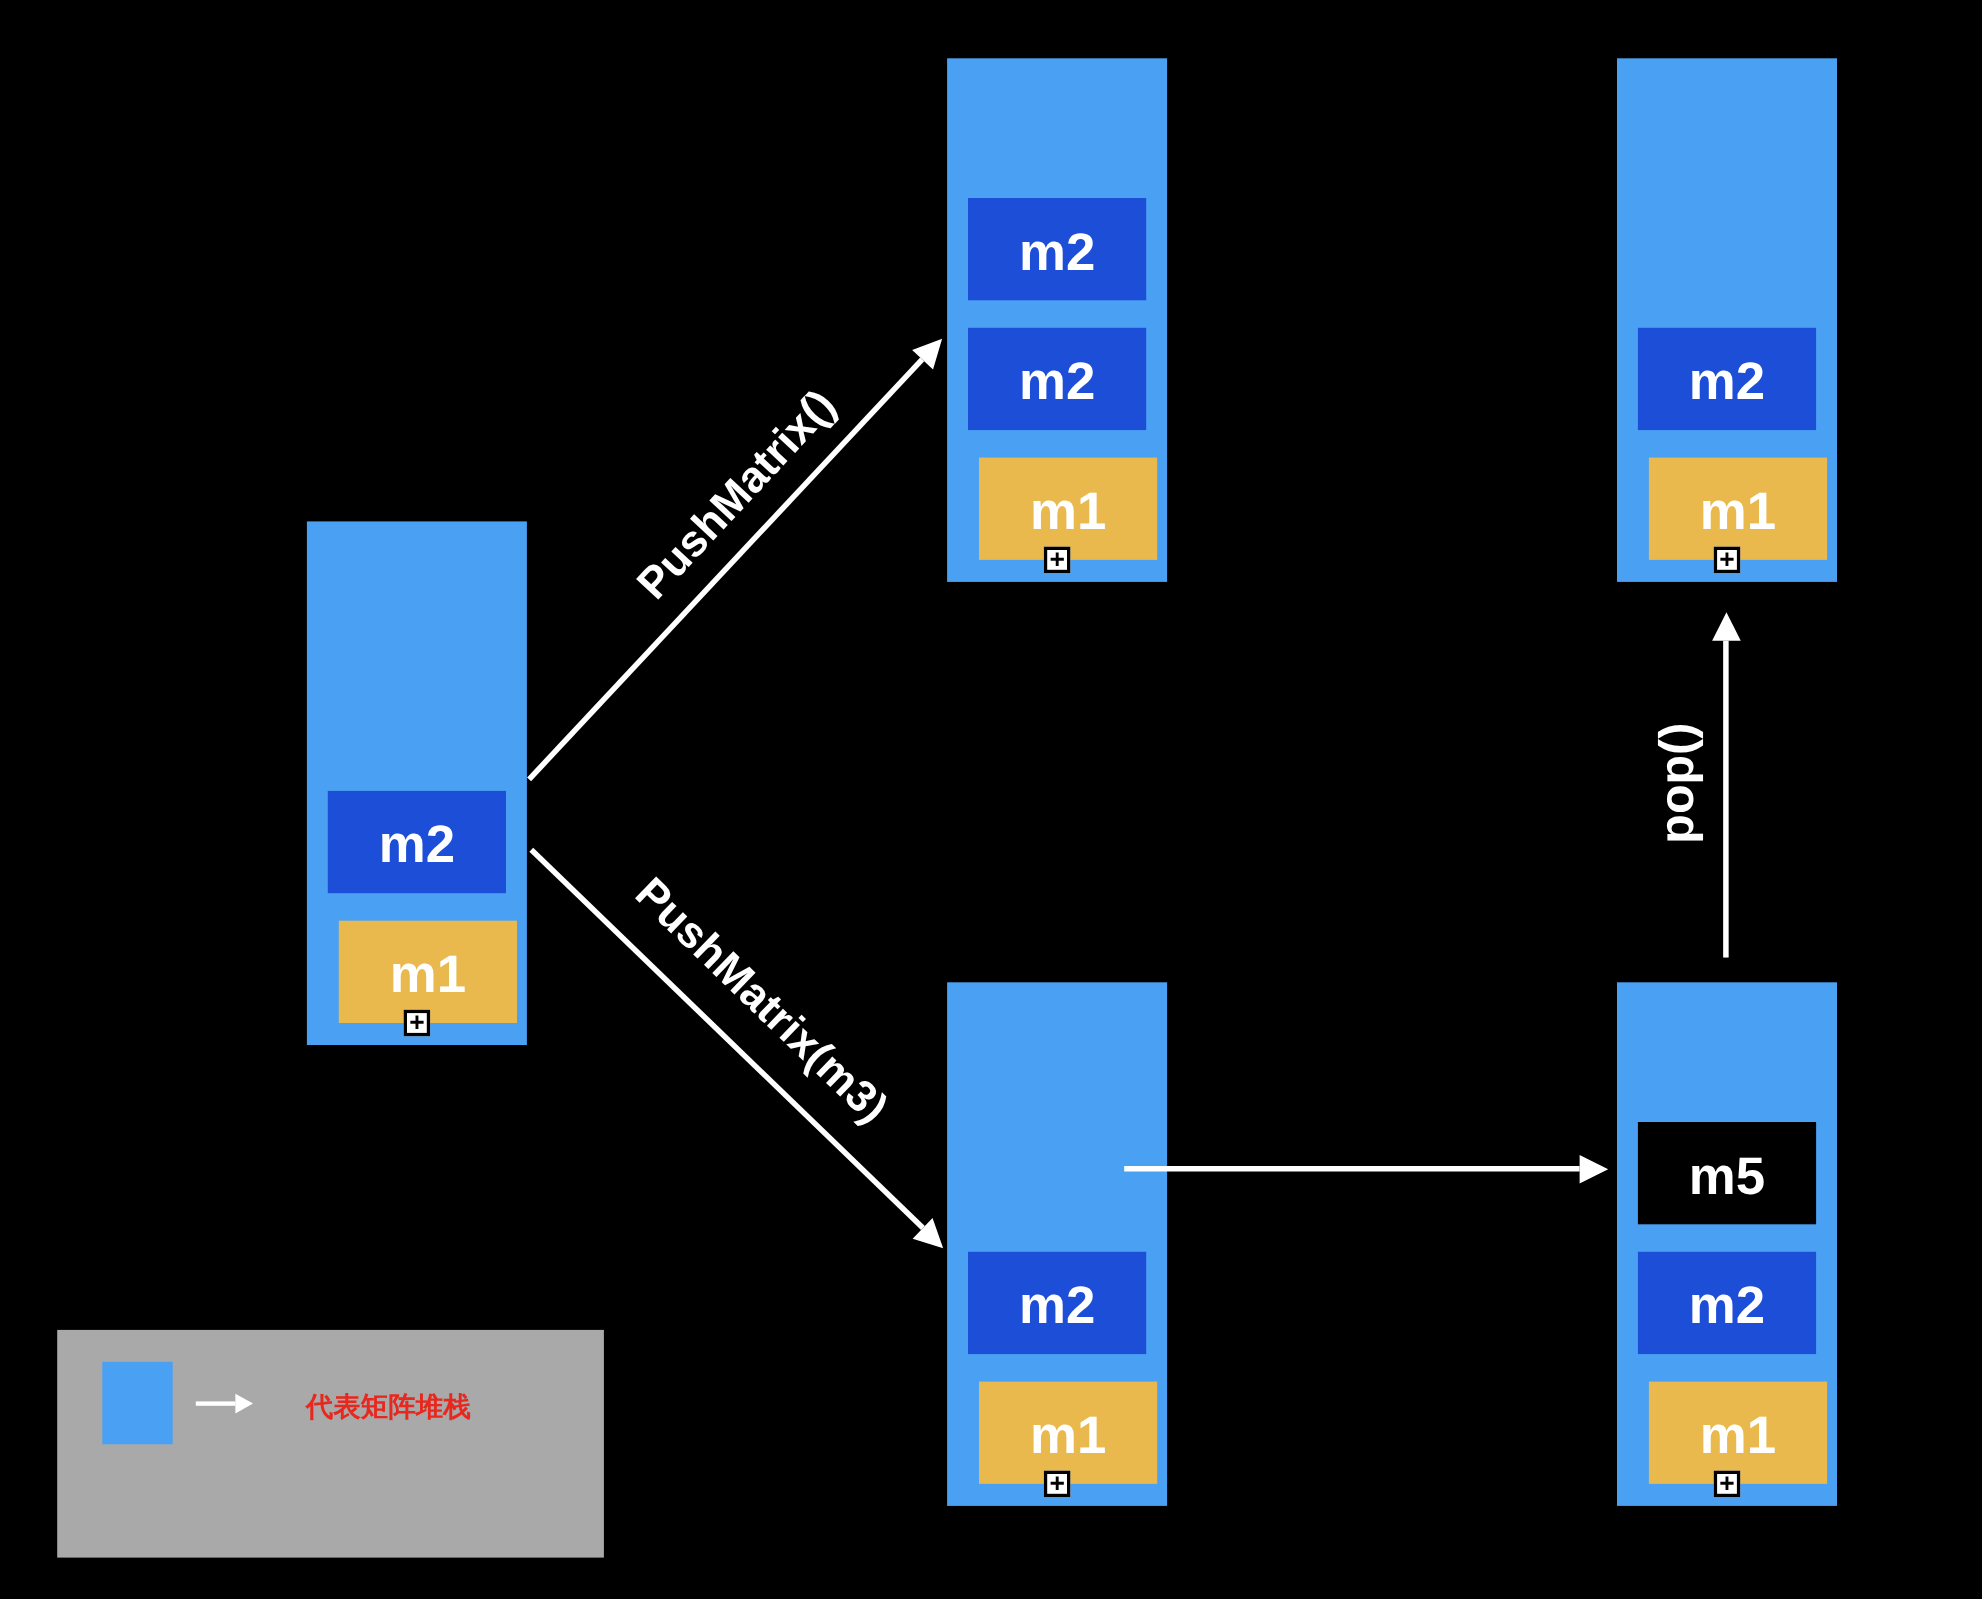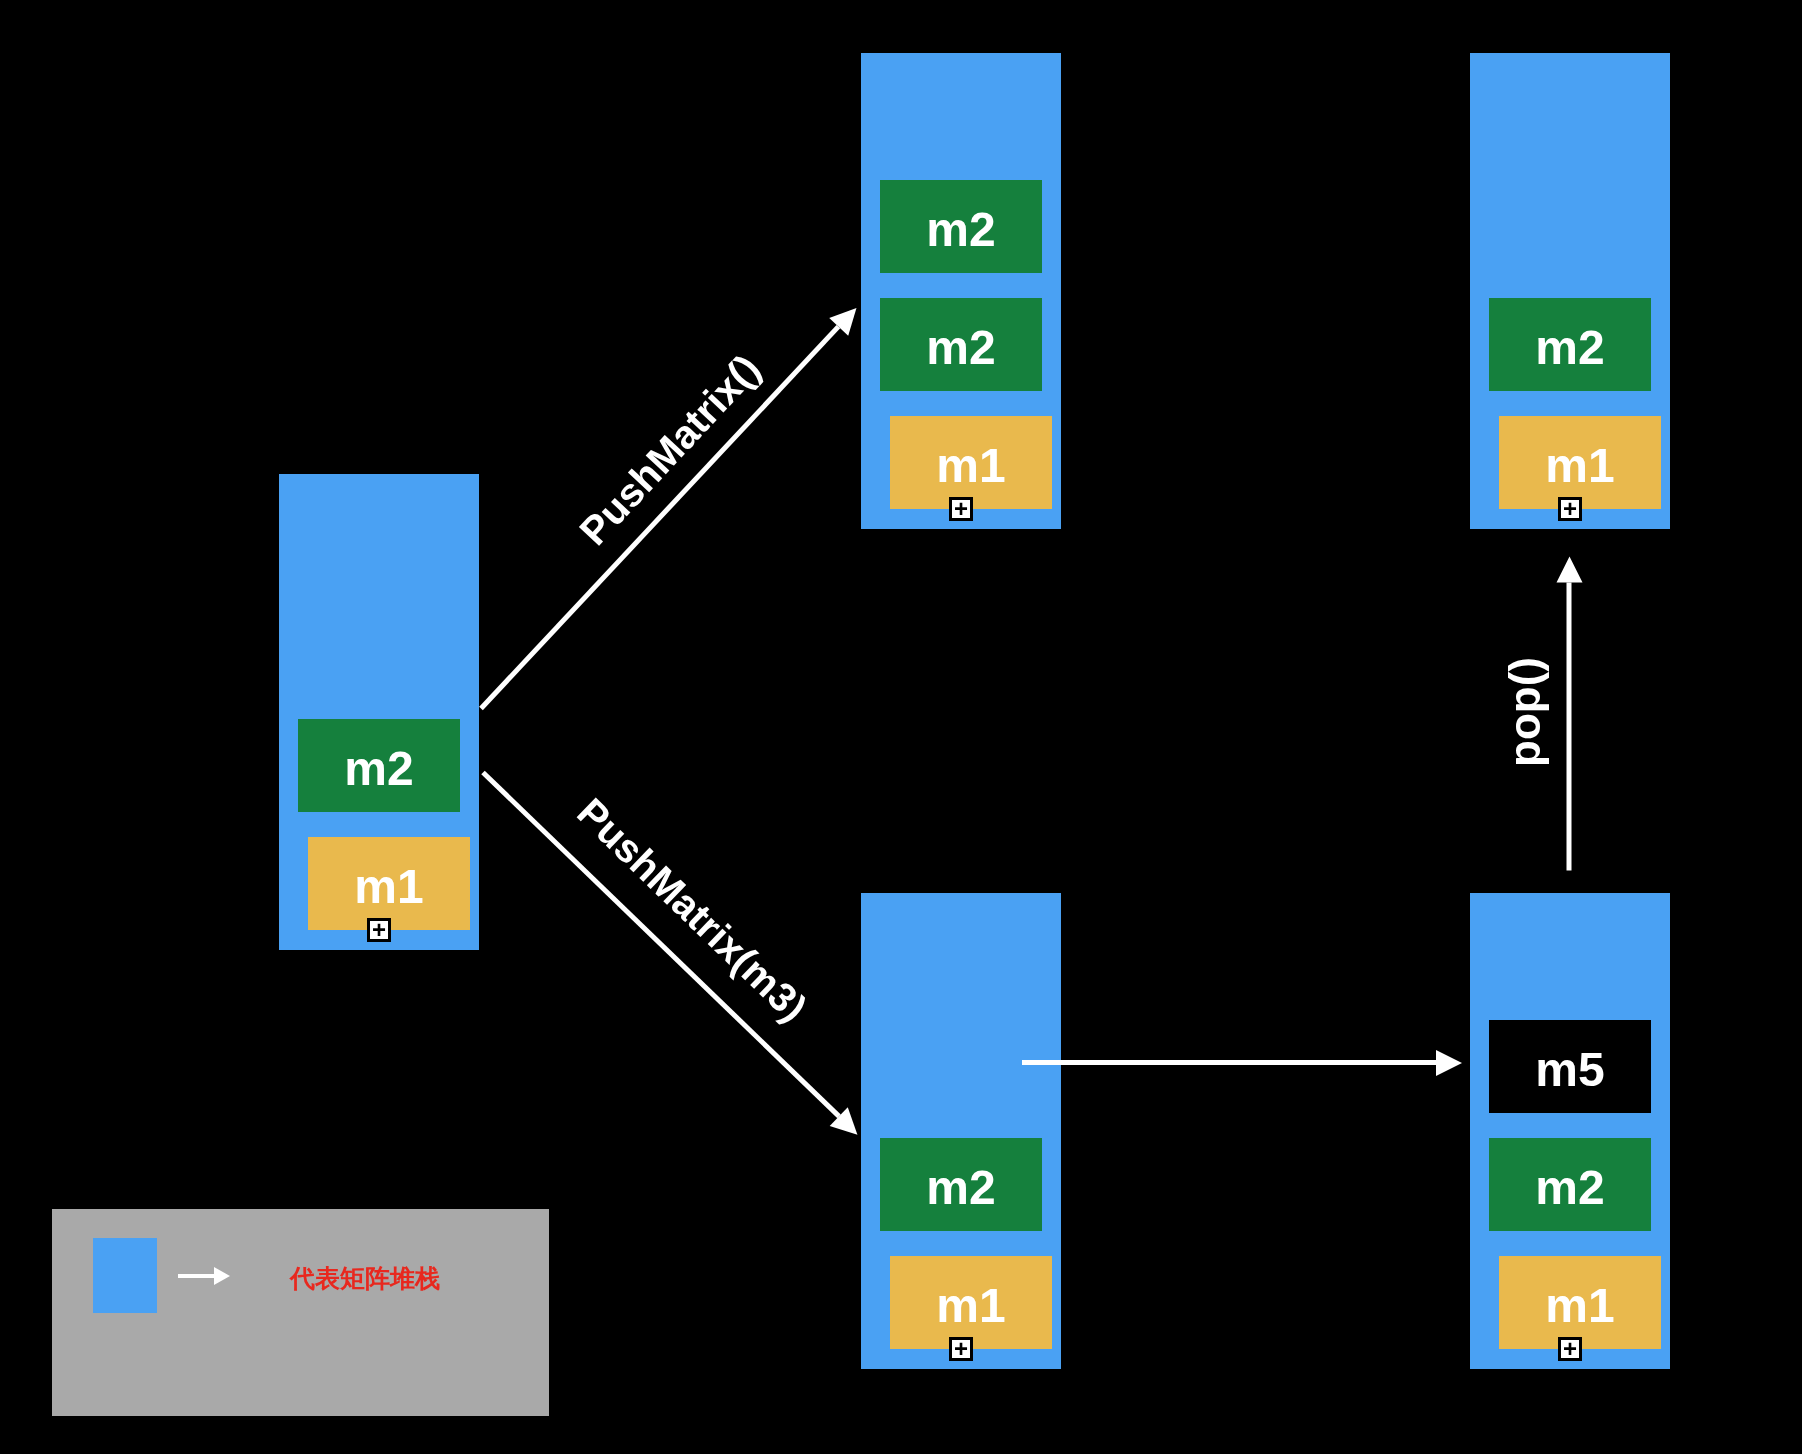--- a/index.html
+++ b/index.html
@@ -38,21 +38,21 @@
     width: 162px;
     height: 93px;
     display: flex;
     align-items: center;
     justify-content: center;
     padding-top: 6px;
     color: #fff;
     font-size: 48px;
     font-weight: 700;
   }
-  .block[data-color="green"]  { background: #15803d; }
+  .block[data-color="green"]  { background: #1d4ed8; }
   .block[data-color="orange"] { background: #E9B94D; margin-left: 20px; }
   .block[data-color="red"]    { background: #D53A2C; }
   .block[data-color="cyan"]   { background: #000000; }
 
   .plus-icon {
     position: absolute;
     left: 50%;
     bottom: 8px;
     transform: translateX(-50%);
     width: 24px;
@@ -143,21 +143,21 @@
     border-top: 9px solid transparent;
     border-bottom: 9px solid transparent;
   }
   .legend-text {
     position: absolute;
     color: #E8281E;
     font-size: 25px;
     font-weight: 700;
     white-space: nowrap;
   }
-  .legend-line1 { left: 238px; top: 53px; }
+  .legend-line1 { left: 226px; top: 53px; }
   .legend-line2 { left: 44px;  top: 133px; }
 </style>
 </head>
 <body>
 
 <div id="canvas">
 
   <div class="stack stack-left">
     <div class="block" data-color="green">m2</div>
     <div class="block" data-color="orange">m1</div>

